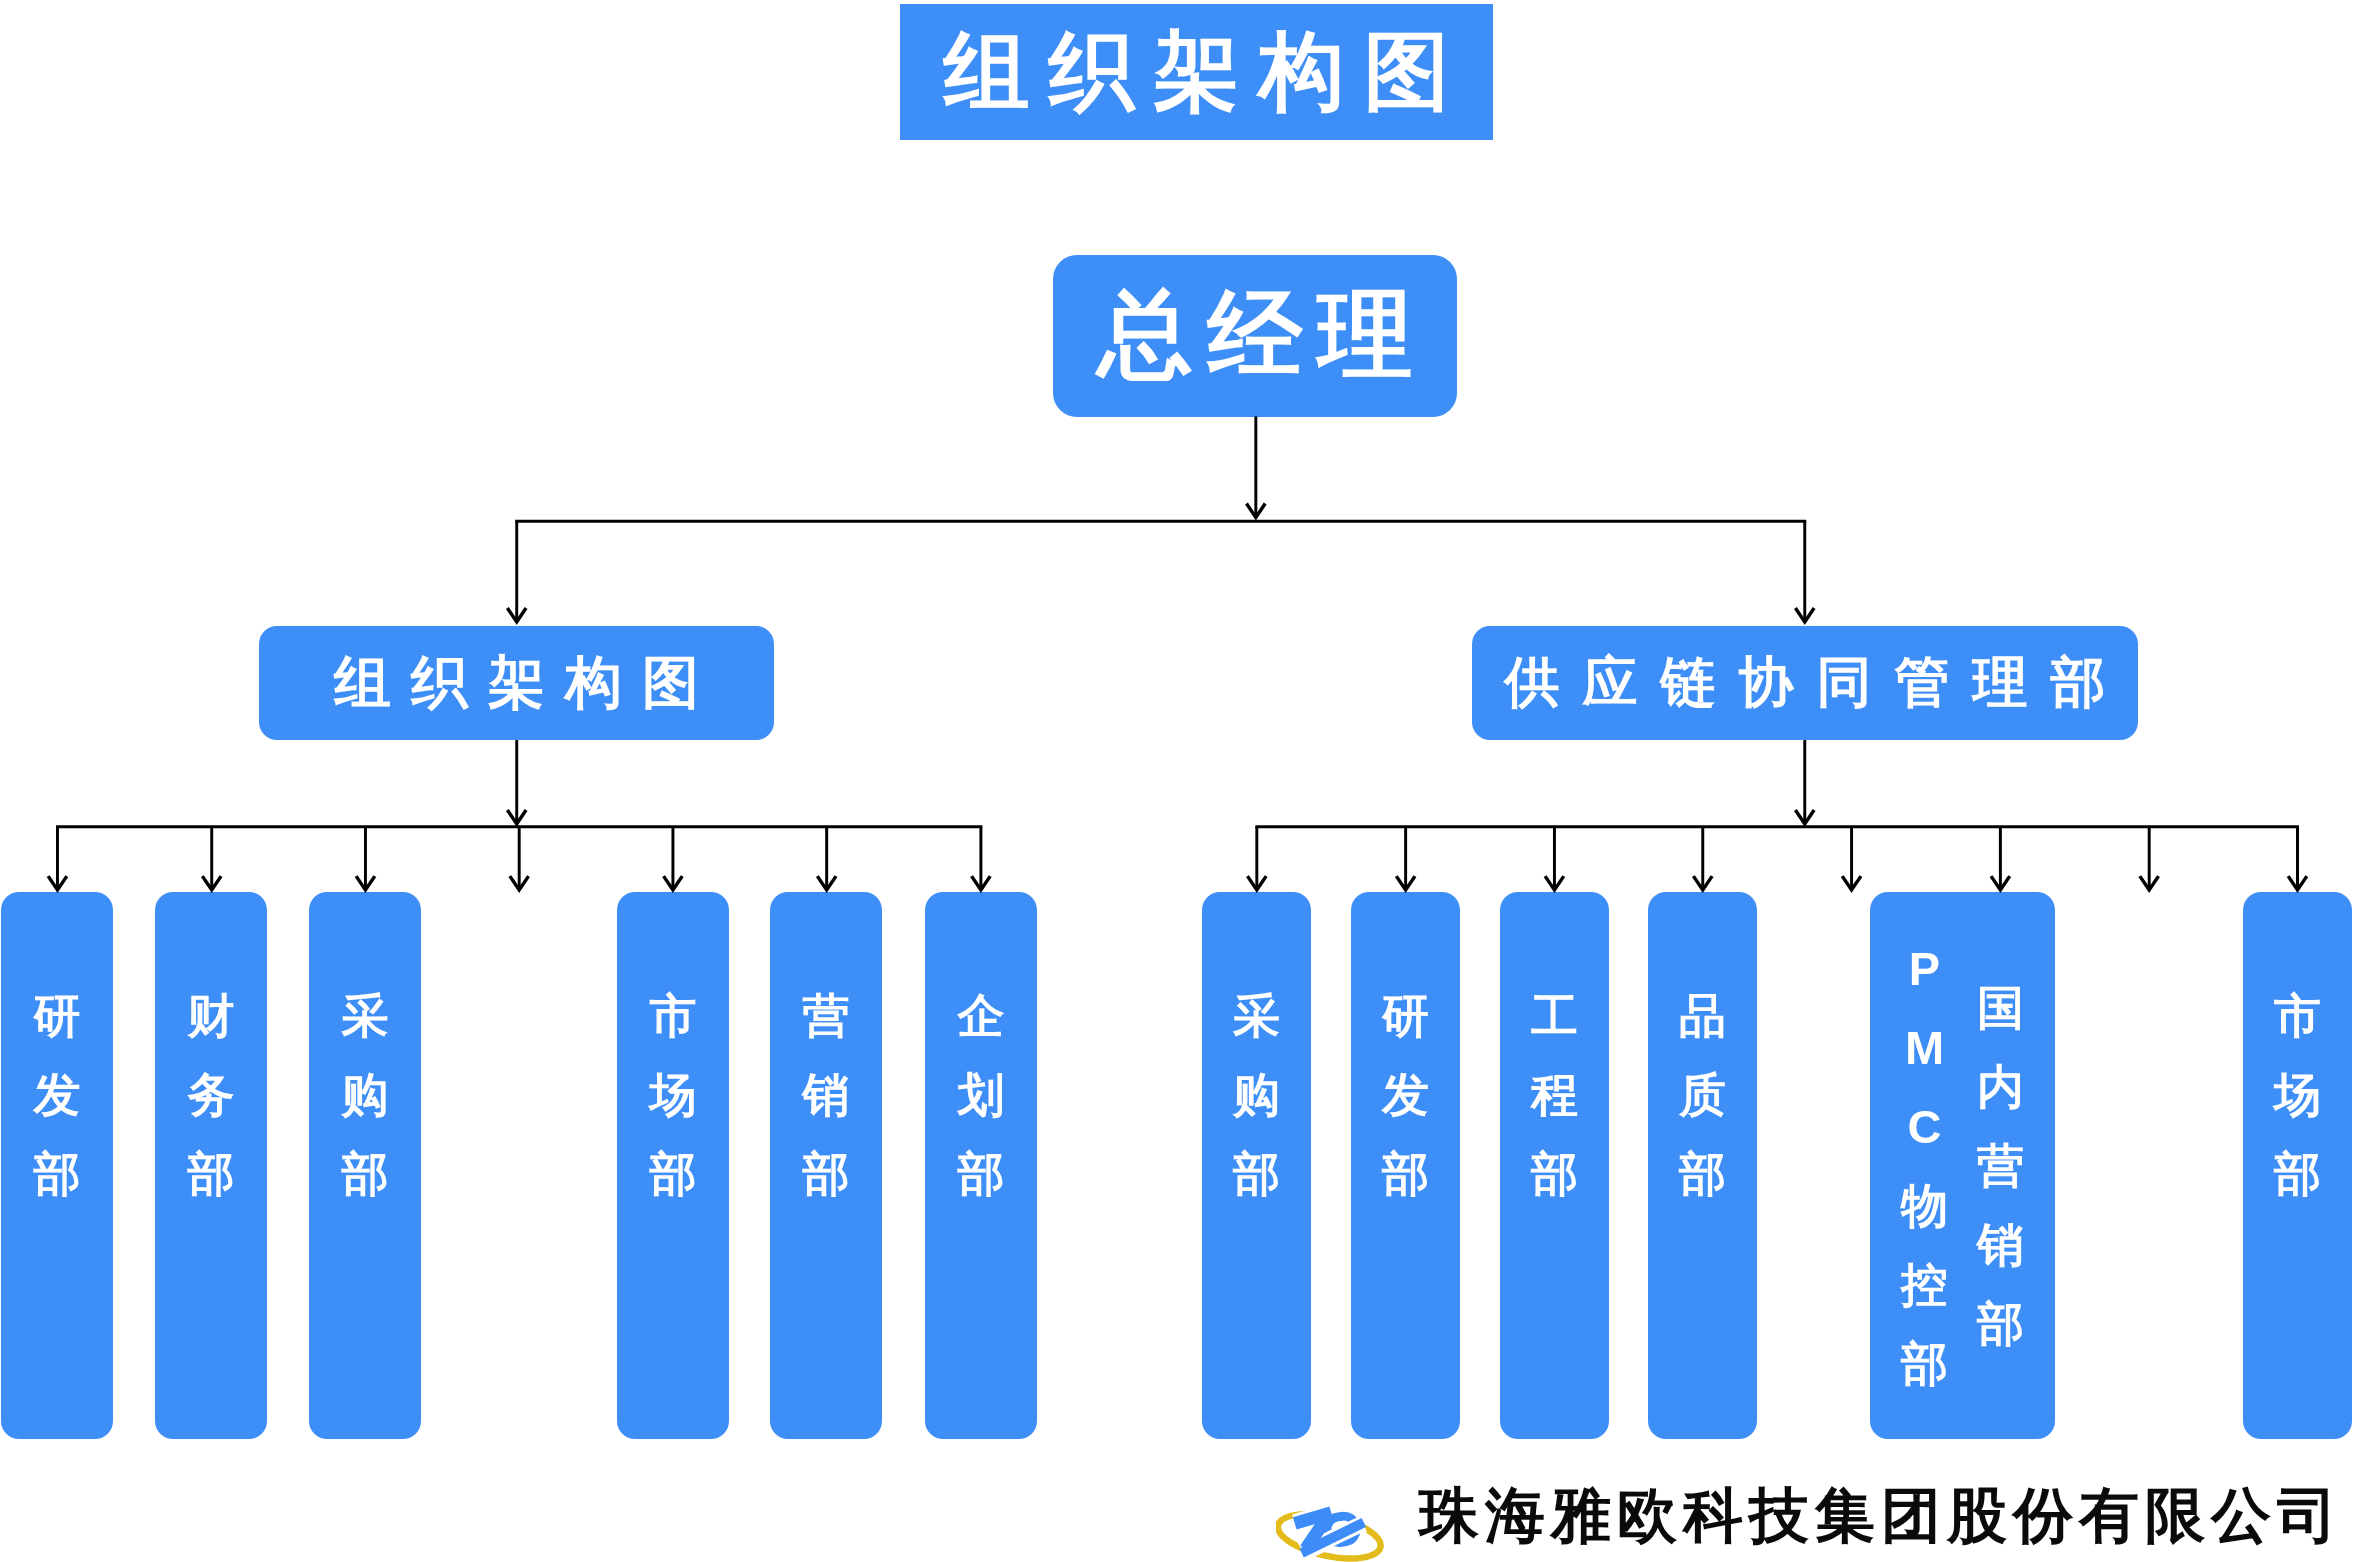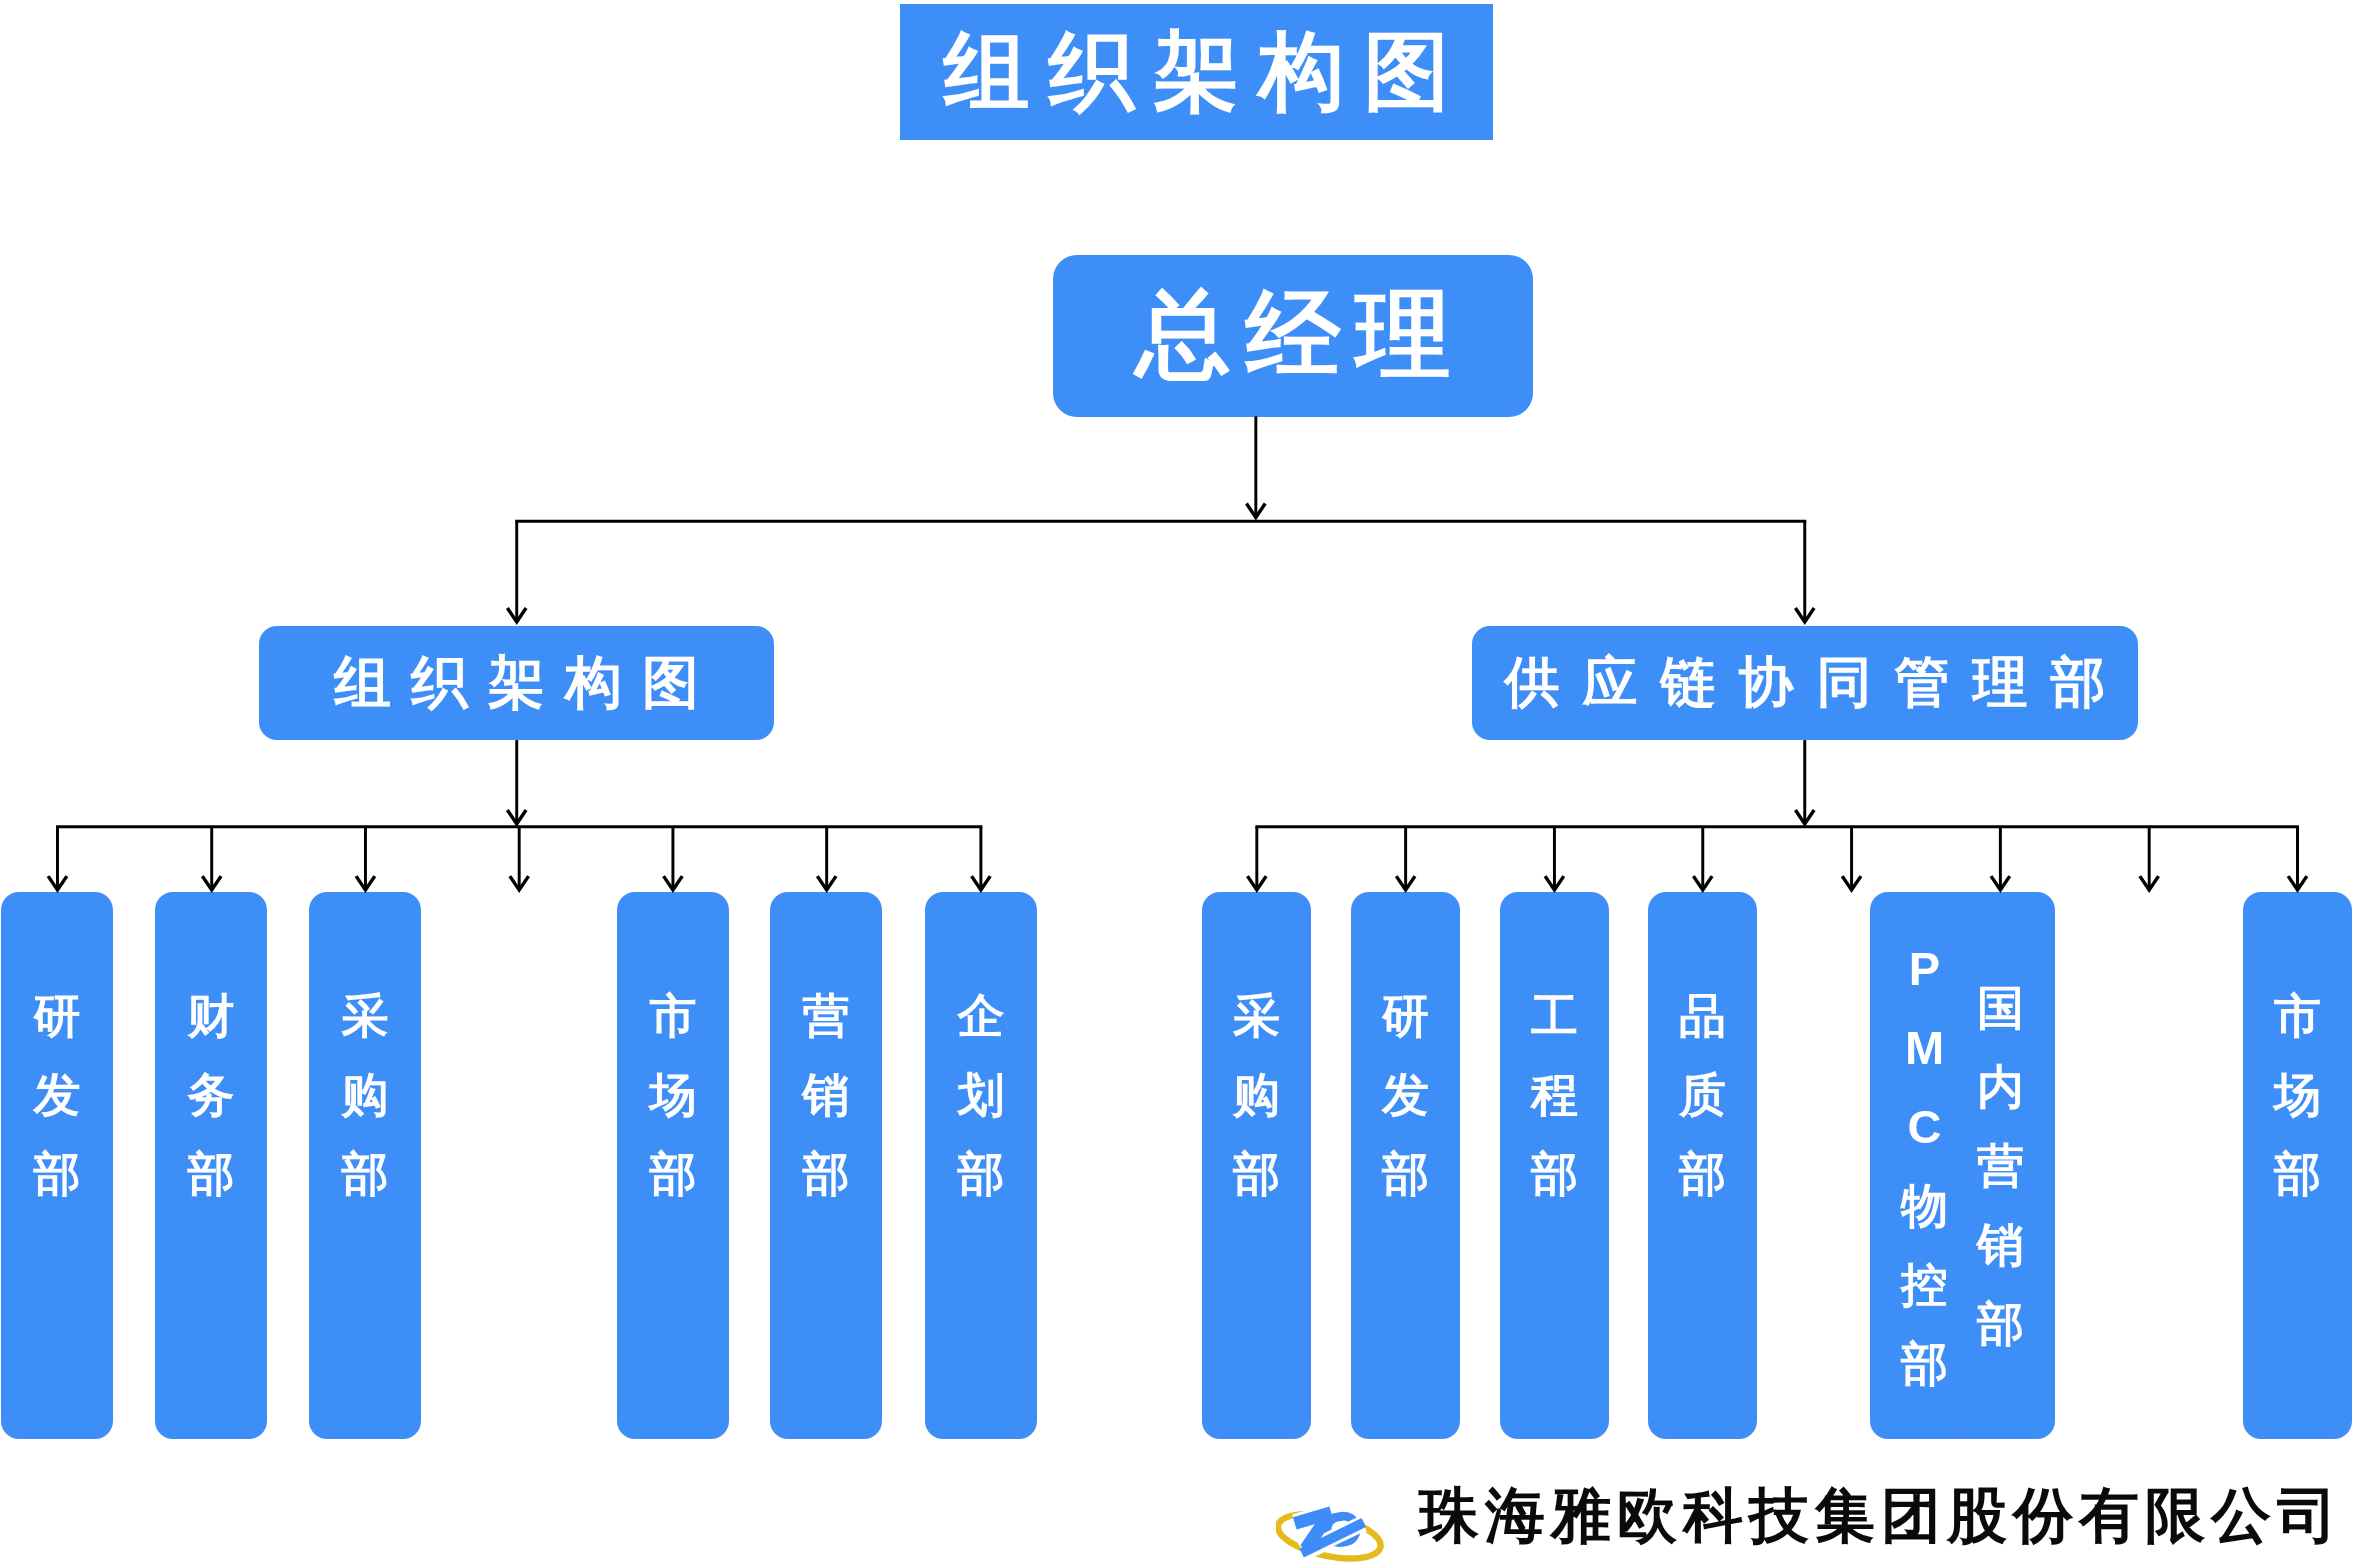--- a/index.html
+++ b/index.html
@@ -23,21 +23,21 @@
     color:#ffffff;
     font-weight:bold;
     display:flex;align-items:center;justify-content:center;
     box-sizing:border-box;
   }
   .title-box{
     left:900px;top:4px;width:593px;height:136px;
     font-size:86px;letter-spacing:19px;padding-left:19px;
   }
   .gm-box{
-    left:1053px;top:255px;width:480px;height:162px;
+    left:1053px;top:255px;width:404px;height:162px;
     border-radius:24px;
     font-size:95px;letter-spacing:15px;padding-left:15px;
   }
   .dept-box{
     top:626px;height:114px;border-radius:18px;
   }
   .dept-left{
     left:259px;width:515px;
     font-size:57px;letter-spacing:20px;padding-left:20px;
   }

